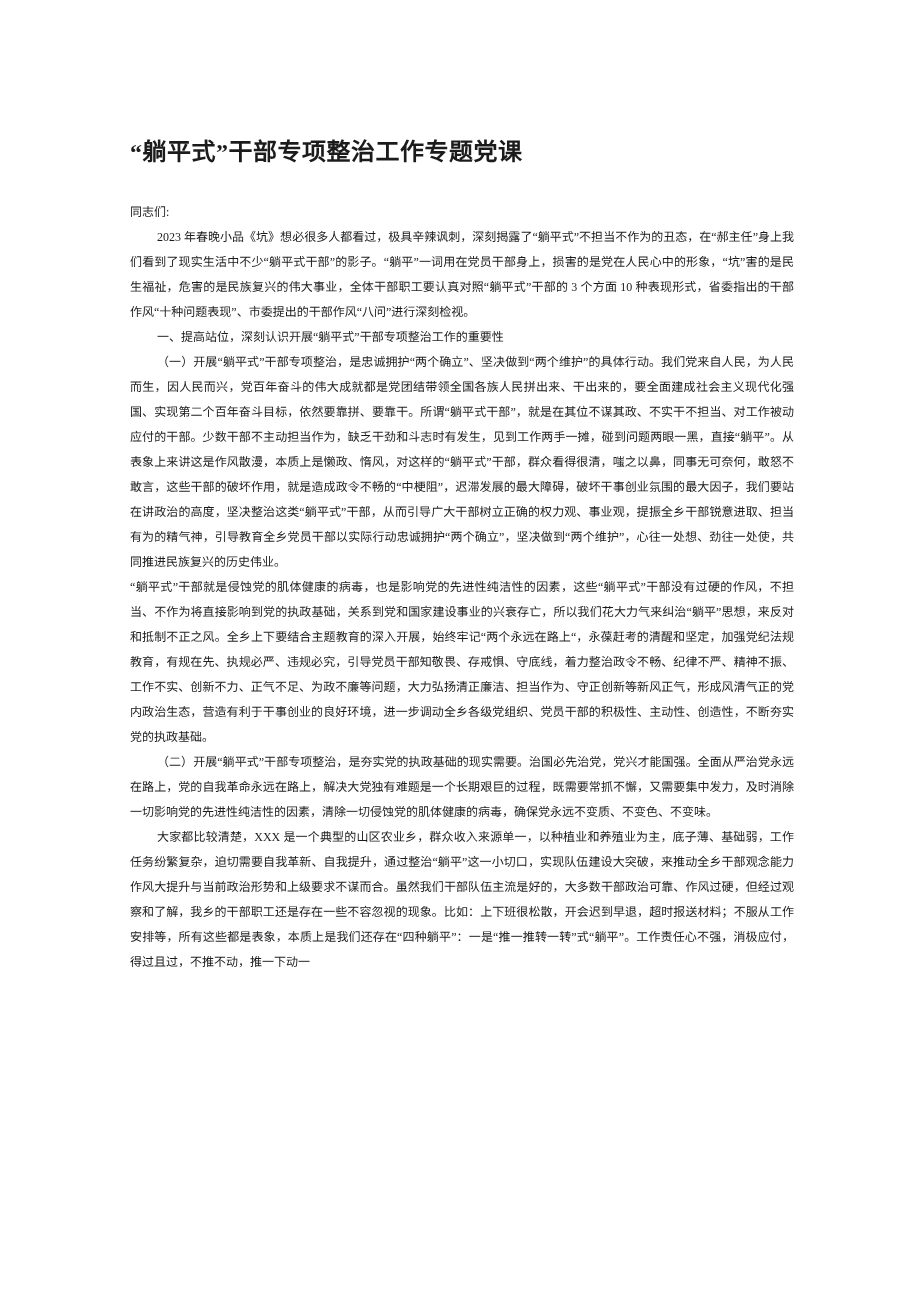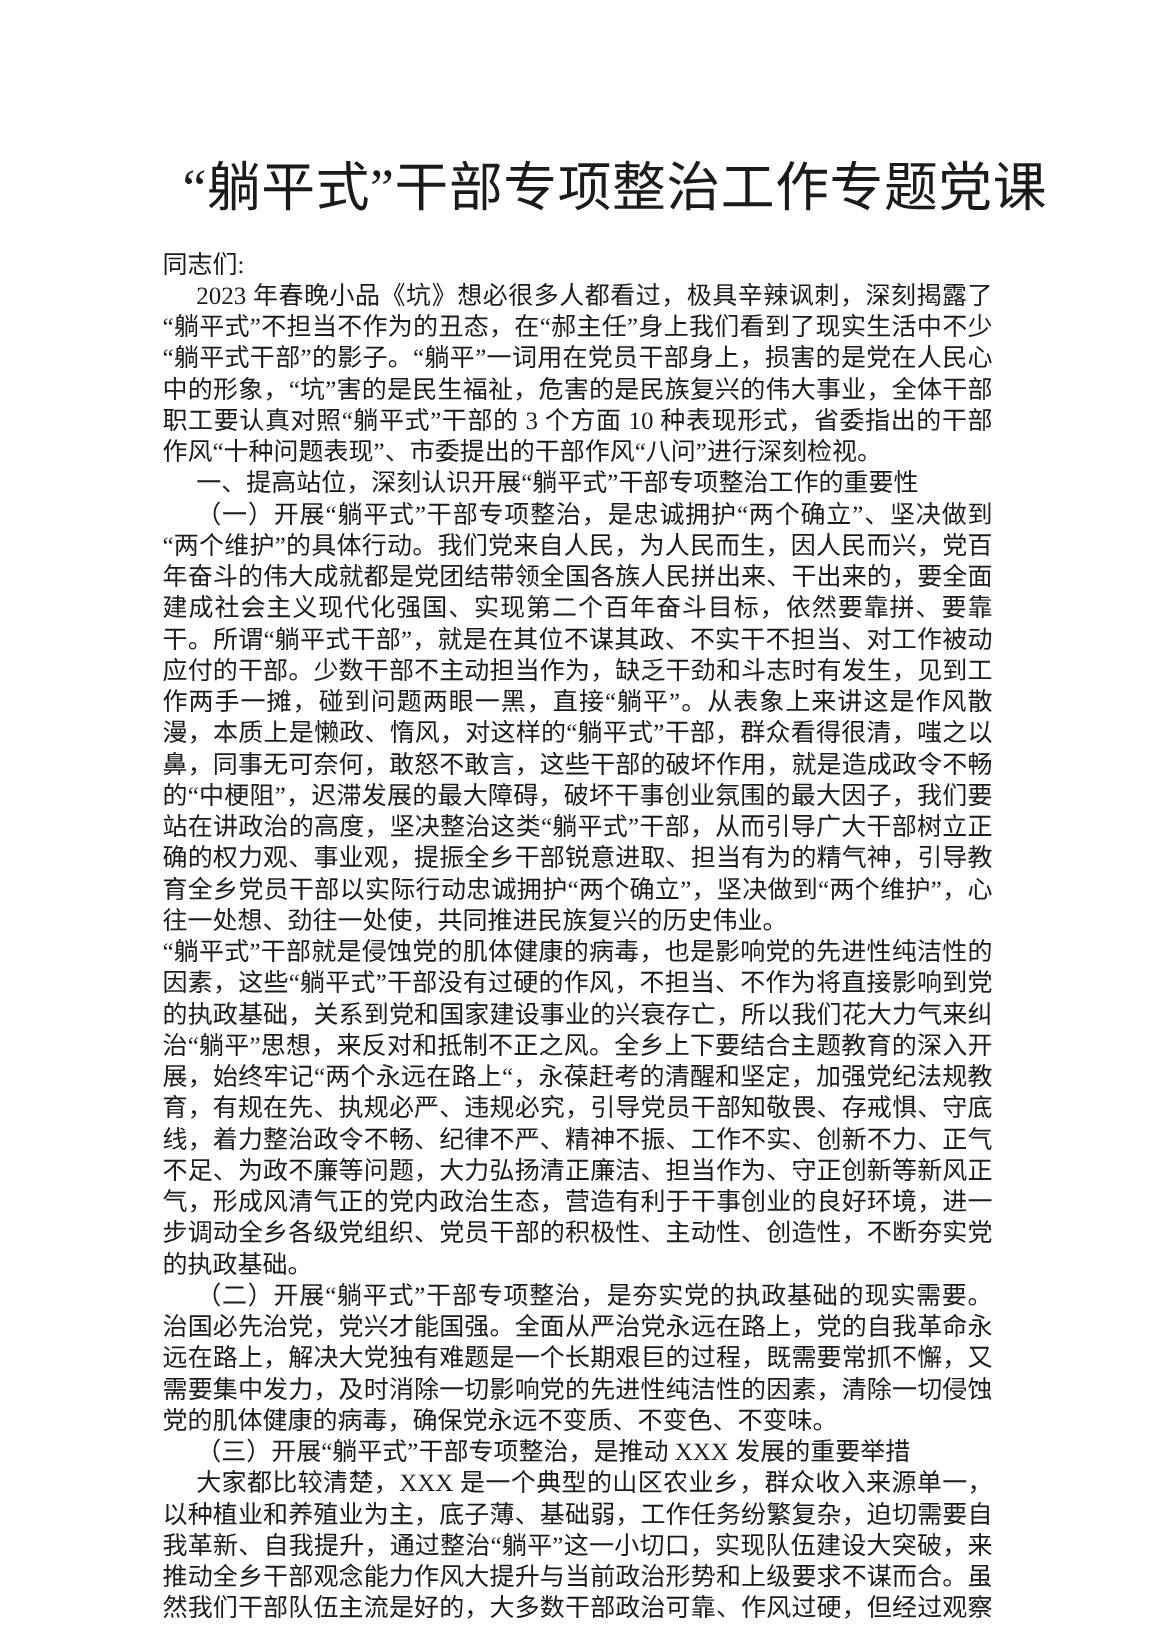--- a/index.html
+++ b/index.html
@@ -12,33 +12,33 @@
     width: 920px;
     height: 1301px;
     box-sizing: border-box;
     background: #ffffff;
     color: #1b1b1b;
     padding: 134px 126px 0 130px;
     overflow: hidden;
     font-family: "Liberation Serif", "DejaVu Serif", serif;
   }
   .doc-title {
-    margin: 0 0 30px 16px;
-    font-size: 43px;
+    margin: 0 0 30px 0;
+    font-size: 24px;
     line-height: 36px;
-    font-weight: normal;
+    font-weight: bold;
     letter-spacing: 0.5px;
     white-space: nowrap;
   }
   .doc-body {
     width: 664px;
   }
   .para {
     margin: 0;
-    font-size: 20px;
+    font-size: 12px;
     line-height: 25px;
     text-align: justify;
     word-break: break-all;
   }
   .para.indent {
     text-indent: 27px;
   }
   .run { font-weight: normal; }
   .run.bold { font-weight: normal; }
 </style>
@@ -47,16 +47,15 @@
 
 <div class="page">
   <h1 class="doc-title">“躺平式”干部专项整治工作专题党课</h1>
   <div class="doc-body">
       <p class="para"><span class="run">同志们:</span></p>
       <p class="para indent"><span class="run bold">2023</span><span class="run"> 年春晚小品《坑》想必很多人都看过，极具辛辣讽刺，深刻揭露了“躺平式”不担当不作为的丑态，在“郝主任”身上我们看到了现实生活中不少“躺平式干部”的影子。“躺平”一词用在党员干部身上，损害的是党在人民心中的形象，“坑”害的是民生福祉，危害的是民族复兴的伟大事业，全体干部职工要认真对照“躺平式”干部的 </span><span class="run bold">3</span><span class="run"> 个方面 </span><span class="run bold">10</span><span class="run"> 种表现形式，省委指出的干部作风“十种问题表现”、市委提出的干部作风“八问”进行深刻检视。</span></p>
       <p class="para indent"><span class="run">一、提高站位，深刻认识开展“躺平式”干部专项整治工作的重要性</span></p>
       <p class="para indent"><span class="run">（一）开展“躺平式”干部专项整治，是忠诚拥护“两个确立”、坚决做到“两个维护”的具体行动。我们党来自人民，为人民而生，因人民而兴，党百年奋斗的伟大成就都是党团结带领全国各族人民拼出来、干出来的，要全面建成社会主义现代化强国、实现第二个百年奋斗目标，依然要靠拼、要靠干。所谓“躺平式干部”，就是在其位不谋其政、不实干不担当、对工作被动应付的干部。少数干部不主动担当作为，缺乏干劲和斗志时有发生，见到工作两手一摊，碰到问题两眼一黑，直接“躺平”。从表象上来讲这是作风散漫，本质上是懒政、惰风，对这样的“躺平式”干部，群众看得很清，嗤之以鼻，同事无可奈何，敢怒不敢言，这些干部的破坏作用，就是造成政令不畅的“中梗阻”，迟滞发展的最大障碍，破坏干事创业氛围的最大因子，我们要站在讲政治的高度，坚决整治这类“躺平式”干部，从而引导广大干部树立正确的权力观、事业观，提振全乡干部锐意进取、担当有为的精气神，引导教育全乡党员干部以实际行动忠诚拥护“两个确立”，坚决做到“两个维护”，心往一处想、劲往一处使，共同推进民族复兴的历史伟业。</span></p>
       <p class="para"><span class="run">“躺平式”干部就是侵蚀党的肌体健康的病毒，也是影响党的先进性纯洁性的因素，这些“躺平式”干部没有过硬的作风，不担当、不作为将直接影响到党的执政基础，关系到党和国家建设事业的兴衰存亡，所以我们花大力气来纠治“躺平”思想，来反对和抵制不正之风。全乡上下要结合主题教育的深入开展，始终牢记“两个永远在路上“，永葆赶考的清醒和坚定，加强党纪法规教育，有规在先、执规必严、违规必究，引导党员干部知敬畏、存戒惧、守底线，着力整治政令不畅、纪律不严、精神不振、工作不实、创新不力、正气不足、为政不廉等问题，大力弘扬清正廉洁、担当作为、守正创新等新风正气，形成风清气正的党内政治生态，营造有利于干事创业的良好环境，进一步调动全乡各级党组织、党员干部的积极性、主动性、创造性，不断夯实党的执政基础。</span></p>
       <p class="para indent"><span class="run">（二）开展“躺平式”干部专项整治，是夯实党的执政基础的现实需要。治国必先治党，党兴才能国强。全面从严治党永远在路上，党的自我革命永远在路上，解决大党独有难题是一个长期艰巨的过程，既需要常抓不懈，又需要集中发力，及时消除一切影响党的先进性纯洁性的因素，清除一切侵蚀党的肌体健康的病毒，确保党永远不变质、不变色、不变味。</span></p>
-      <p class="para indent"><span class="run">（三）开展“躺平式”干部专项整治，是推动 </span><span class="run bold">XXX</span><span class="run"> 发展的重要举措</span></p>
       <p class="para indent"><span class="run">大家都比较清楚，</span><span class="run bold">XXX</span><span class="run"> 是一个典型的山区农业乡，群众收入来源单一，以种植业和养殖业为主，底子薄、基础弱，工作任务纷繁复杂，迫切需要自我革新、自我提升，通过整治“躺平”这一小切口，实现队伍建设大突破，来推动全乡干部观念能力作风大提升与当前政治形势和上级要求不谋而合。虽然我们干部队伍主流是好的，大多数干部政治可靠、作风过硬，但经过观察和了解，我乡的干部职工还是存在一些不容忽视的现象。比如：上下班很松散，开会迟到早退，超时报送材料；不服从工作安排等，所有这些都是表象，本质上是我们还存在“四种躺平”：一是“推一推转一转”式“躺平”。工作责任心不强，消极应付，得过且过，不推不动，推一下动一</span></p>
     </div>
 </div>
 
 </body></html>

